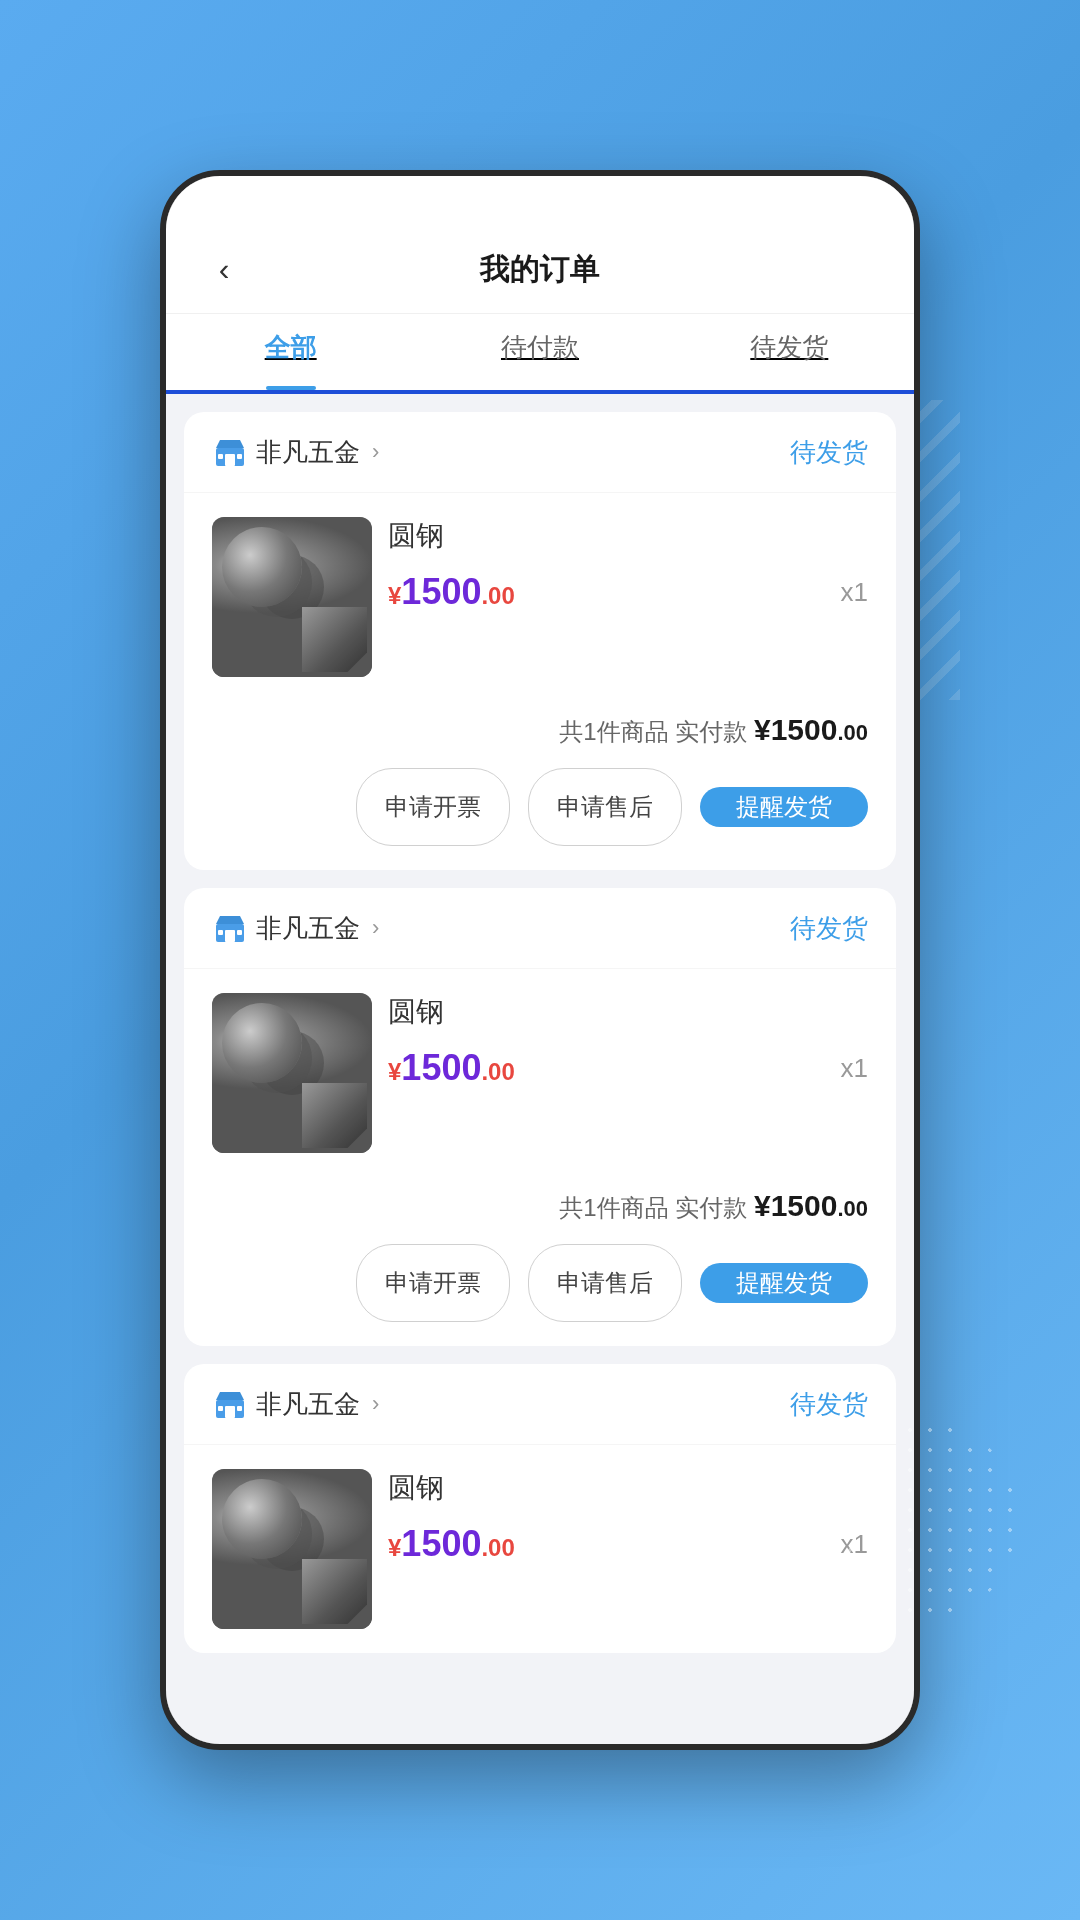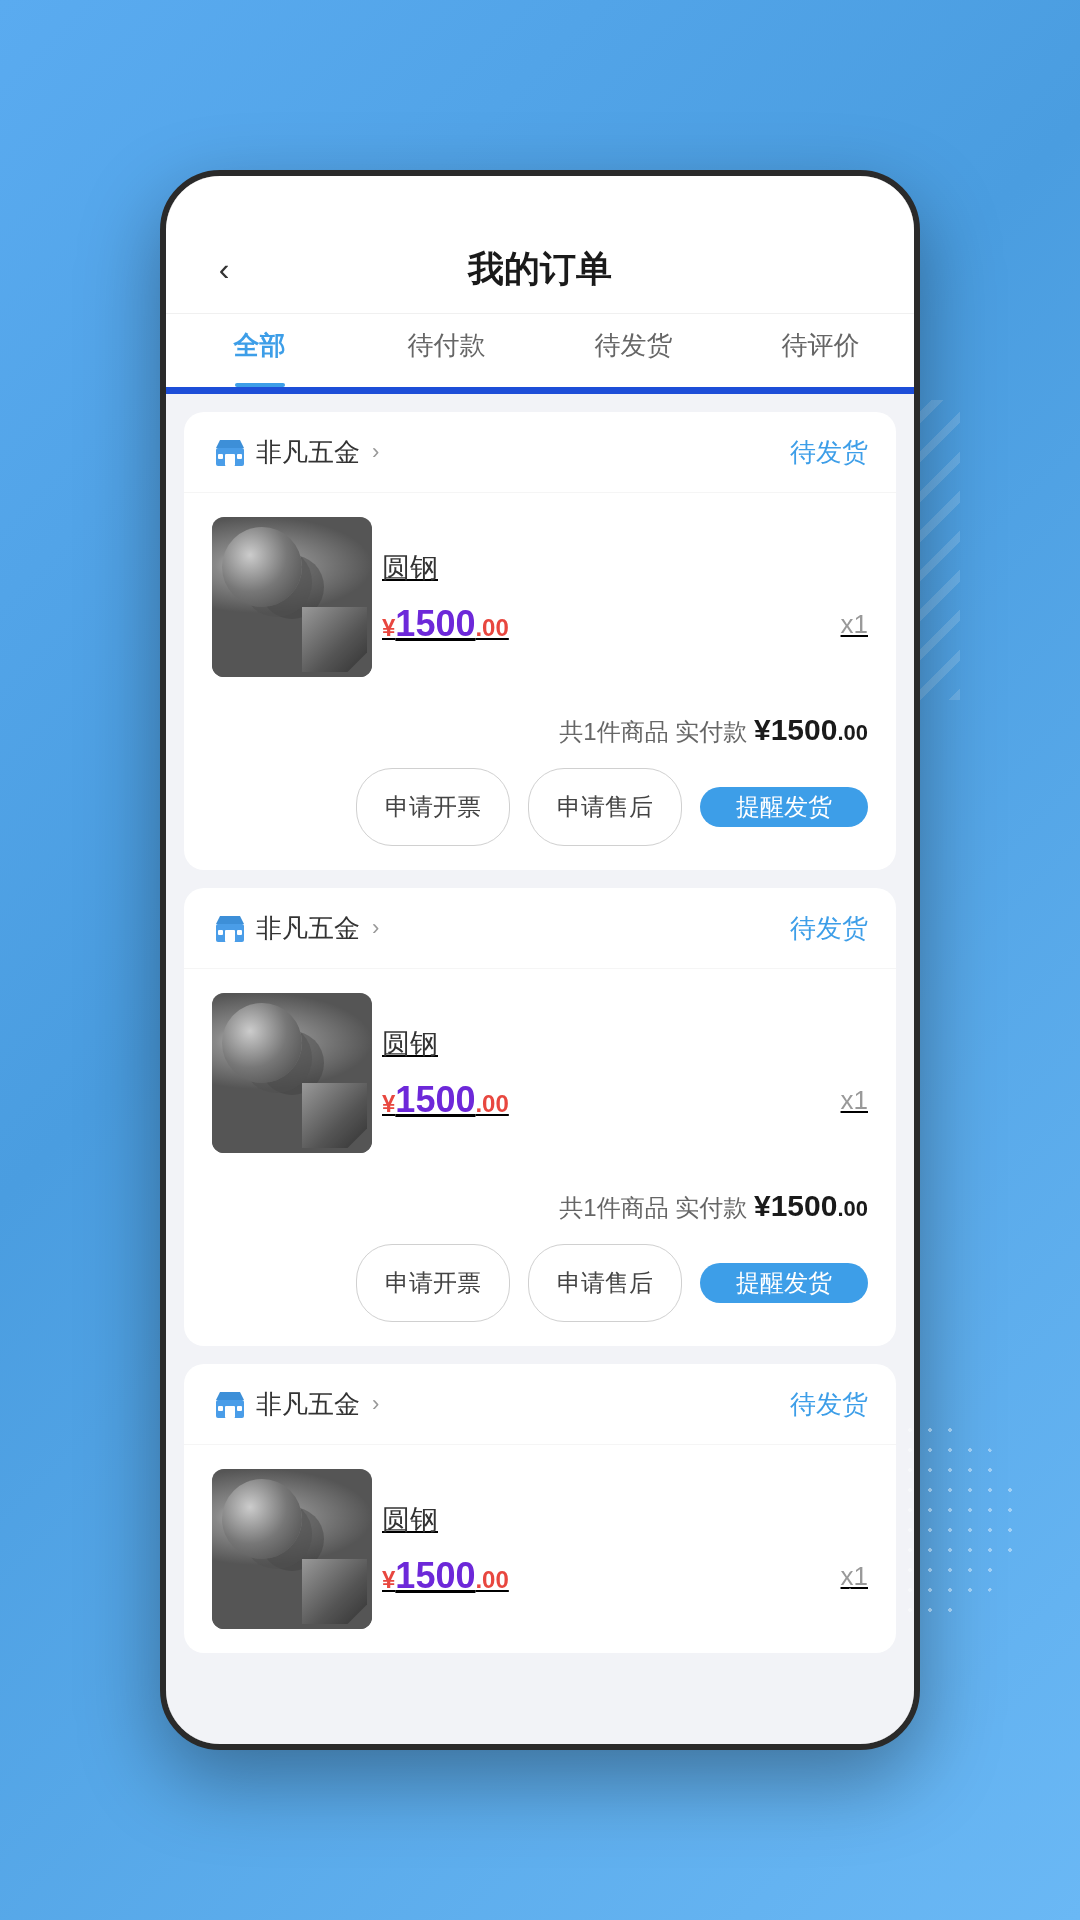--- a/index.html
+++ b/index.html
@@ -92,34 +92,35 @@
       color: #333;
       cursor: pointer;
       display: flex;
       align-items: center;
       justify-content: center;
       width: 60px;
       height: 60px;
     }
 
     .header-title {
-      font-size: 36px;
+      font-size: 30px;
       font-weight: 600;
       color: #1a1a1a;
     }
 
     
     .tabs {
       background: #fff;
       display: flex;
       align-items: flex-start;
       height: 80px;
-      border-bottom: 7px solid #1d4ed8;
+      border-bottom: 4px solid #1d4ed8;
       flex-shrink: 0;
       overflow: hidden;
+      text-decoration: underline;
     }
 
     .tab {
       flex: 1;
       display: flex;
       flex-direction: column;
       align-items: center;
       justify-content: center;
       height: 100%;
       font-size: 26px;
@@ -198,24 +199,23 @@
 
     .order-status {
       font-size: 26px;
       color: #3d9ee8;
       font-weight: 500;
     }
 
     
     .product-row {
       display: flex;
-      align-items: center;
+      align-items: flex-start;
       padding: 24px 28px;
-      gap: 10px;
-      text-decoration: underline;
+      gap: 16px;
     }
 
     .product-image {
       width: 160px;
       height: 160px;
       border-radius: 12px;
       background: #e8e8e8;
       flex-shrink: 0;
       overflow: hidden;
       position: relative;
@@ -359,21 +359,20 @@
 
   <div class="header">
     <div class="back-btn">‹</div>
     <span class="header-title">我的订单</span>
   </div>
 
   <div class="tabs">
     <div class="tab active">全部</div>
     <div class="tab">待付款</div>
     <div class="tab">待发货</div>
-    <div class="tab">待评价</div>
   </div>
 
   <div class="content">
 
     <div class="order-card">
       <div class="order-header">
         <div class="shop-info">
           <svg class="shop-icon" viewBox="0 0 36 36">
             <rect x="4" y="14" width="28" height="18" rx="2" fill="#4a9de8"></rect>
             <path d="M4 14 L8 6 L28 6 L32 14 Z" fill="#3d8fd8"></path>

